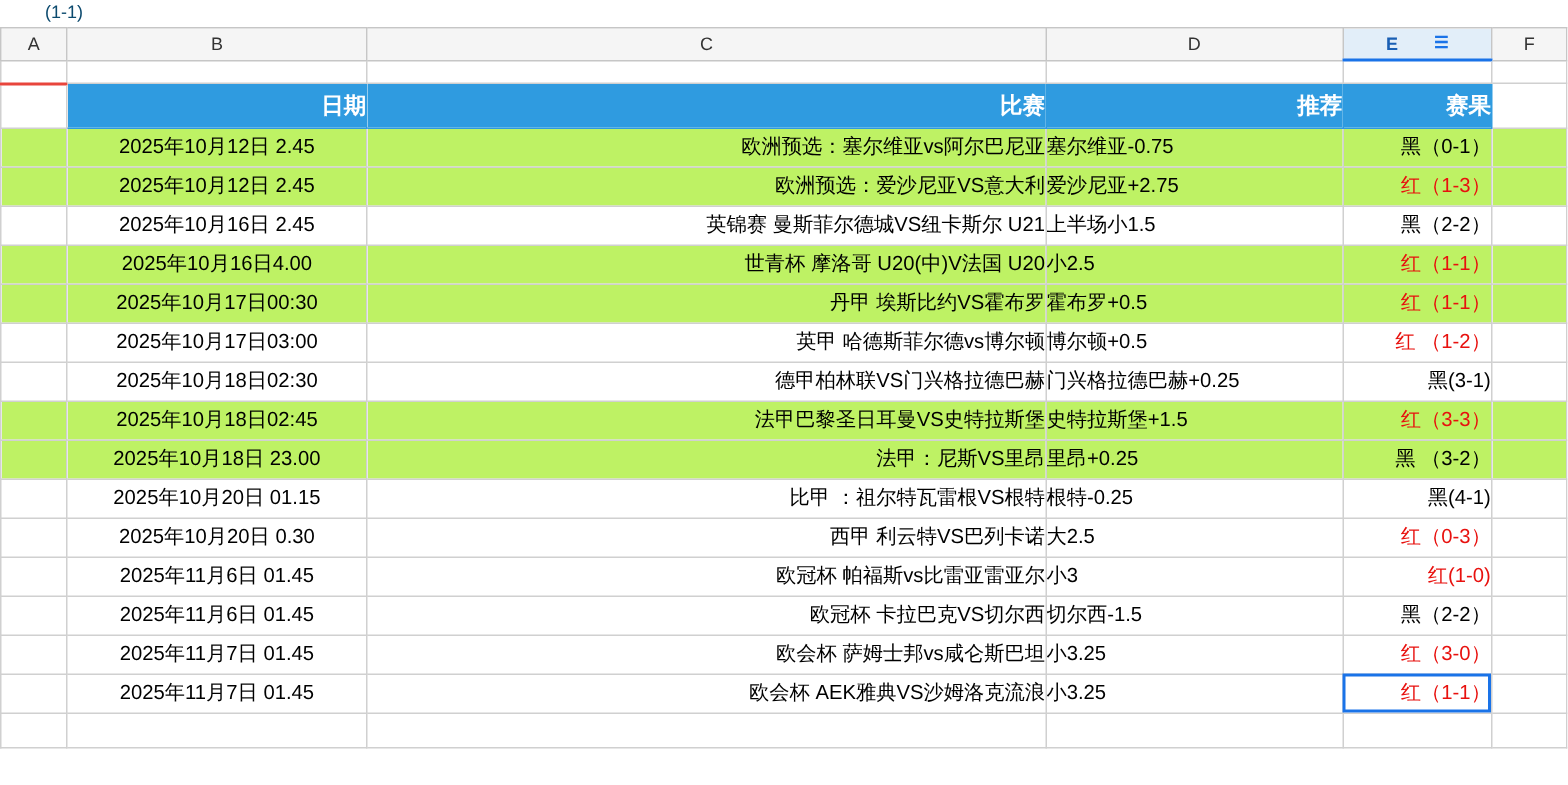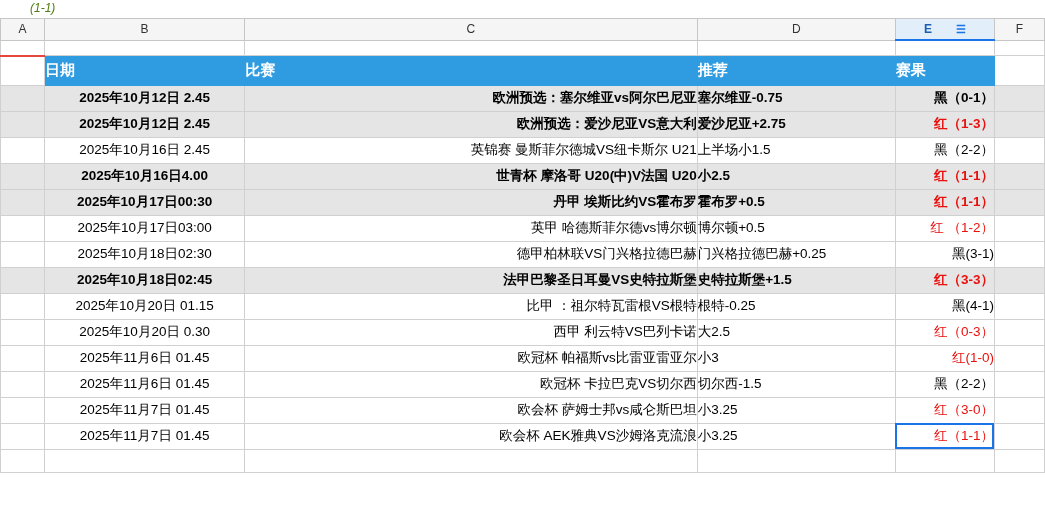--- a/index.html
+++ b/index.html
@@ -8,23 +8,22 @@
     background:#ffffff;
     font-family:"Liberation Sans","DejaVu Sans",sans-serif;
     font-size:13px;
     color:#000;
     overflow:hidden;
   }
   .formula-bar{
     height:16px;
     padding:1px 4px 1px 30px;
     font-size:12px;
-    color:#4d7c0f;
+    color:#0c4a6e;
     background:#ffffff;
-    font-style:italic;
   }
   table.grid{
     border-collapse:collapse;
     table-layout:fixed;
     width:1045px;
   }
   table.grid td,table.grid th{
     border:1px solid #d0d0d0;
     padding:0;
     overflow:hidden;
@@ -62,30 +61,30 @@
   tr.spacer td{height:14px;background:#ffffff;}
   tr.spacer td.cA{border-bottom:2px solid #e8453c;}
 
   
   tr.thead td{
     height:28px;
     background:#2f9be0;
     color:#ffffff;
     font-weight:bold;
     font-size:15px;
-    text-align:left;
+    text-align:right;
     vertical-align:middle;
     border:1px solid #2f9be0;
     margin-top:33px;
   }
   tr.thead td.cA,tr.thead td.cF{background:#ffffff;border:1px solid #d0d0d0;}
 
   tr.data td{height:25px;vertical-align:middle;font-size:13.5px;}
   tr.data td.cA{background:#ffffff;}
-  tr.data.alt td{background:#e5e5e5;font-weight:bold;}
+  tr.data.alt td{background:#bef264;}
   tr.data:not(.alt) td{background:#ffffff;}
   td.date{text-align:center;}
   td.match{text-align:right;}
   td.tip{padding-left:12px;text-align:left;}
   td.res{text-align:right;}
   .red{color:#e8110e;margin-left:46px;}
   .black{color:#000000;}
   td.selcell{outline:2px solid #1a73e8;outline-offset:-2px;background:#ffffff !important;position:relative;}
   tr.empty td{height:22px;background:#ffffff;}
   tr.empty td.cA{background:#ffffff;}
@@ -198,20 +197,28 @@
         <td class="cF"></td>
       </tr>
       <tr class="data alt">
         <td class="cA"></td>
         <td class="cB date">2025年10月18日02:45</td>
         <td class="cC match">法甲巴黎圣日耳曼VS史特拉斯堡</td>
         <td class="cD tip">史特拉斯堡+1.5</td>
         <td class="cE res red">红（3-3）</td>
         <td class="cF"></td>
       </tr>
+      <tr class="data alt">
+        <td class="cA"></td>
+        <td class="cB date">2025年10月18日 23.00</td>
+        <td class="cC match">法甲：尼斯VS里昂</td>
+        <td class="cD tip">里昂+0.25</td>
+        <td class="cE res black">黑 （3-2）</td>
+        <td class="cF"></td>
+      </tr>
       <tr class="data">
         <td class="cA"></td>
         <td class="cB date">2025年10月20日  01.15</td>
         <td class="cC match">比甲 ：祖尔特瓦雷根VS根特</td>
         <td class="cD tip">根特-0.25</td>
         <td class="cE res black">黑(4-1)</td>
         <td class="cF"></td>
       </tr>
       <tr class="data">
         <td class="cA"></td>

